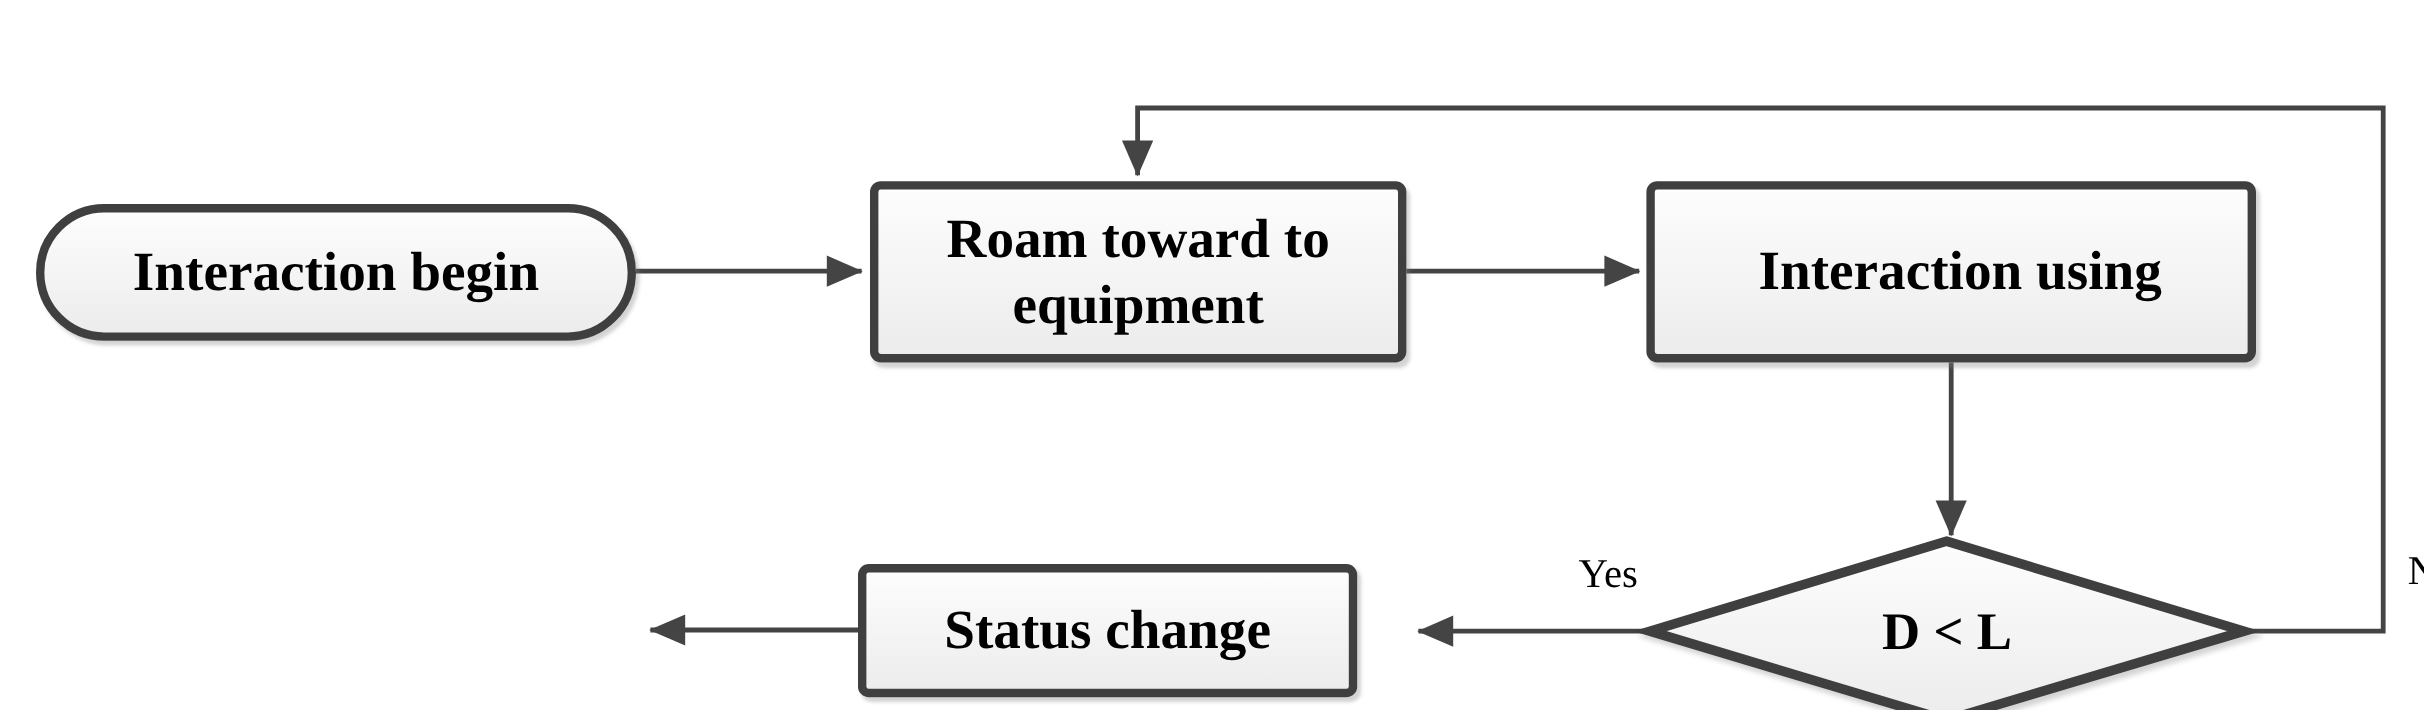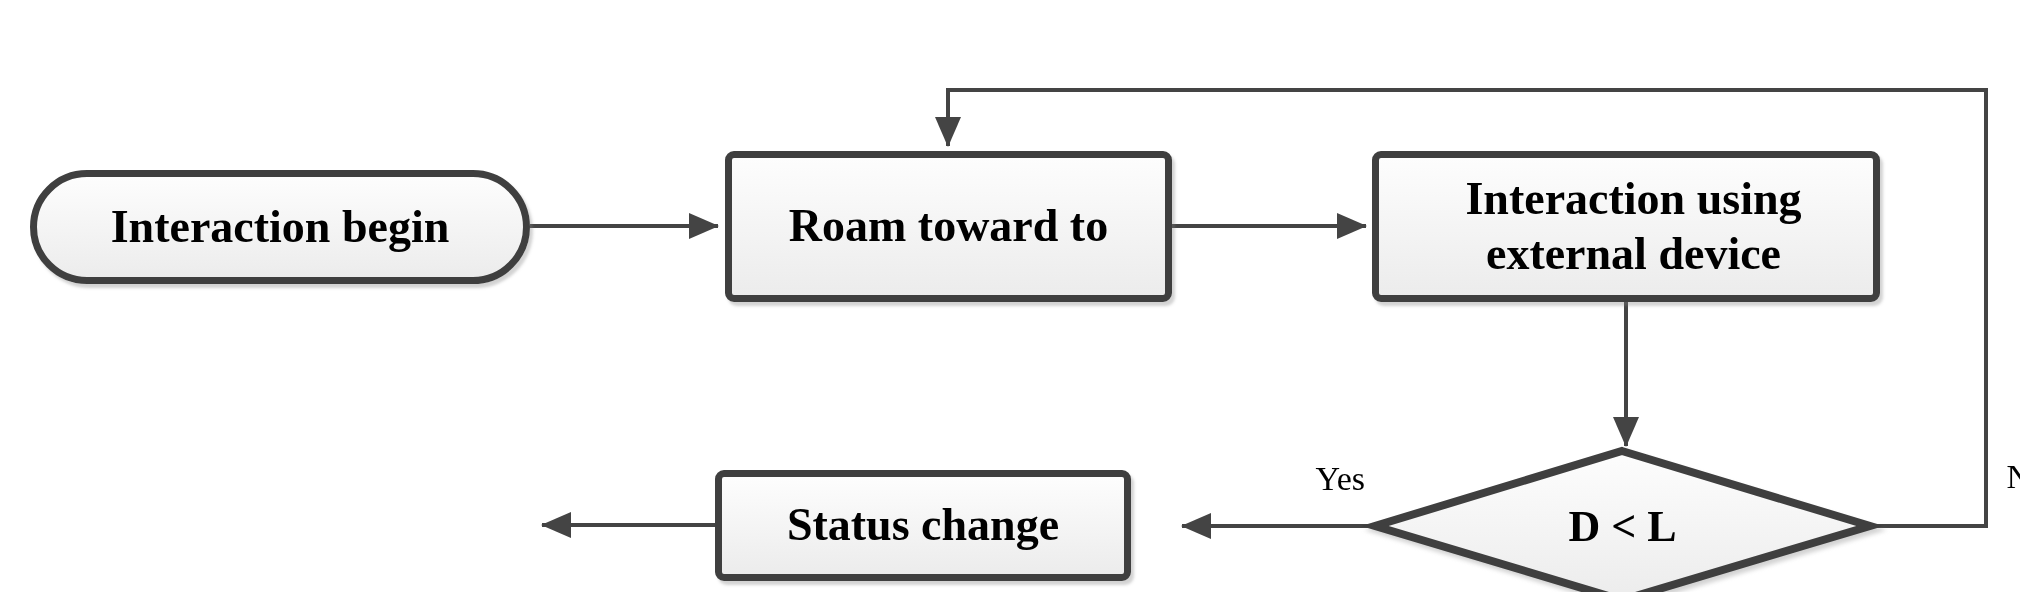--- a/index.html
+++ b/index.html
@@ -88,25 +88,25 @@
 
     <polygon points="1622,403 1870,478 1622,552 1375,478" fill="url(#nodefill)" stroke="#3f3f3f" stroke-width="8" style="filter: drop-shadow(3px 4px 2px rgba(130,130,130,0.35));"></polygon>
   </svg>
 
   <div class="node terminator" id="node-begin">
     <span>Interaction begin</span>
   </div>
 
   <div class="node process" id="node-roam">
     <span>Roam toward to</span>
+    <span>equipment</span>
   </div>
 
   <div class="node process" id="node-external">
     <span>Interaction using</span>
-    <span>external device</span>
   </div>
 
   <div class="node process" id="node-status">
     <span>Status change</span>
   </div>
 
 
   <div class="decision-label">D &lt; L</div>
 
   <div class="edge-label" id="label-yes">Yes</div>

